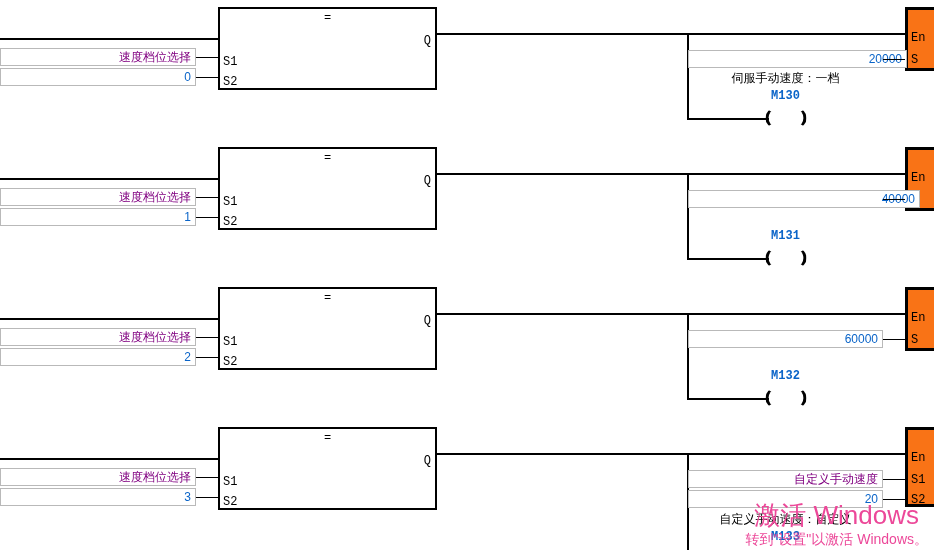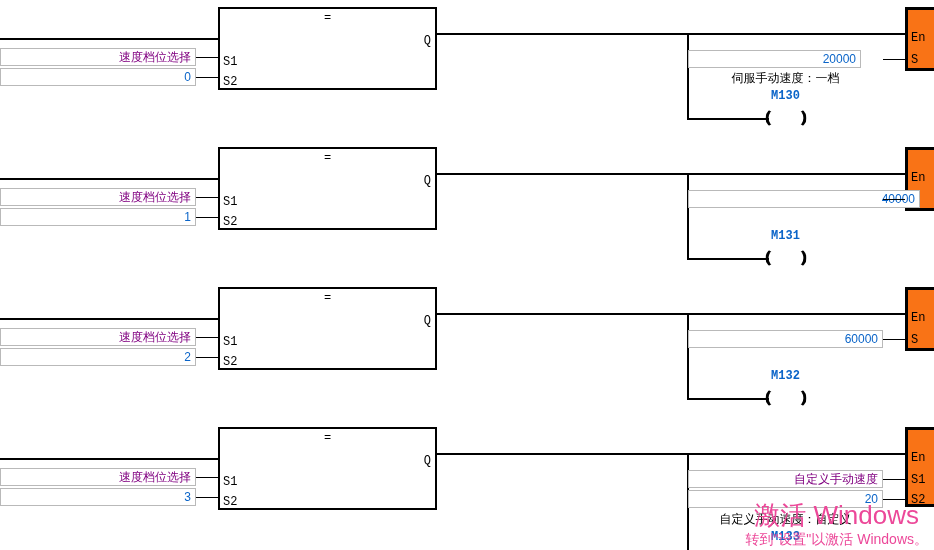--- a/index.html
+++ b/index.html
@@ -196,21 +196,21 @@
     <div class="wire-h" style="left:437px; top:33px; width:468px;"></div>
 
     <div class="wire-v" style="left:687px; top:33px; height:86px;"></div>
     <div class="wire-h" style="left:687px; top:118px; width:82px;"></div>
 
     <div class="en-block" style="left:905px; top:7px; width:29px; height:64px;">
       <div class="pin" style="left:3px; top:22px;">En</div>
       <div class="pin" style="left:3px; top:44px;">S</div>
     </div>
 
-    <div class="val-box val-num" style="left:688px; top:50px; width:173px;">20000</div>
+    <div class="val-box val-num" style="left:688px; top:50px; width:219px;">20000</div>
     <div class="wire-h thin" style="left:883px; top:59px; width:22px;"></div>
 
     <div class="comment" style="left:688px; top:71px; width:195px;">伺服手动速度：一档</div>
     <div class="addr" style="left:688px; top:89px; width:195px;">M130</div>
     <div class="coil" style="left:769px; top:108px;">
       <div class="par par-l"></div>
       <div class="par par-r"></div>
     </div>
   </div>
 

